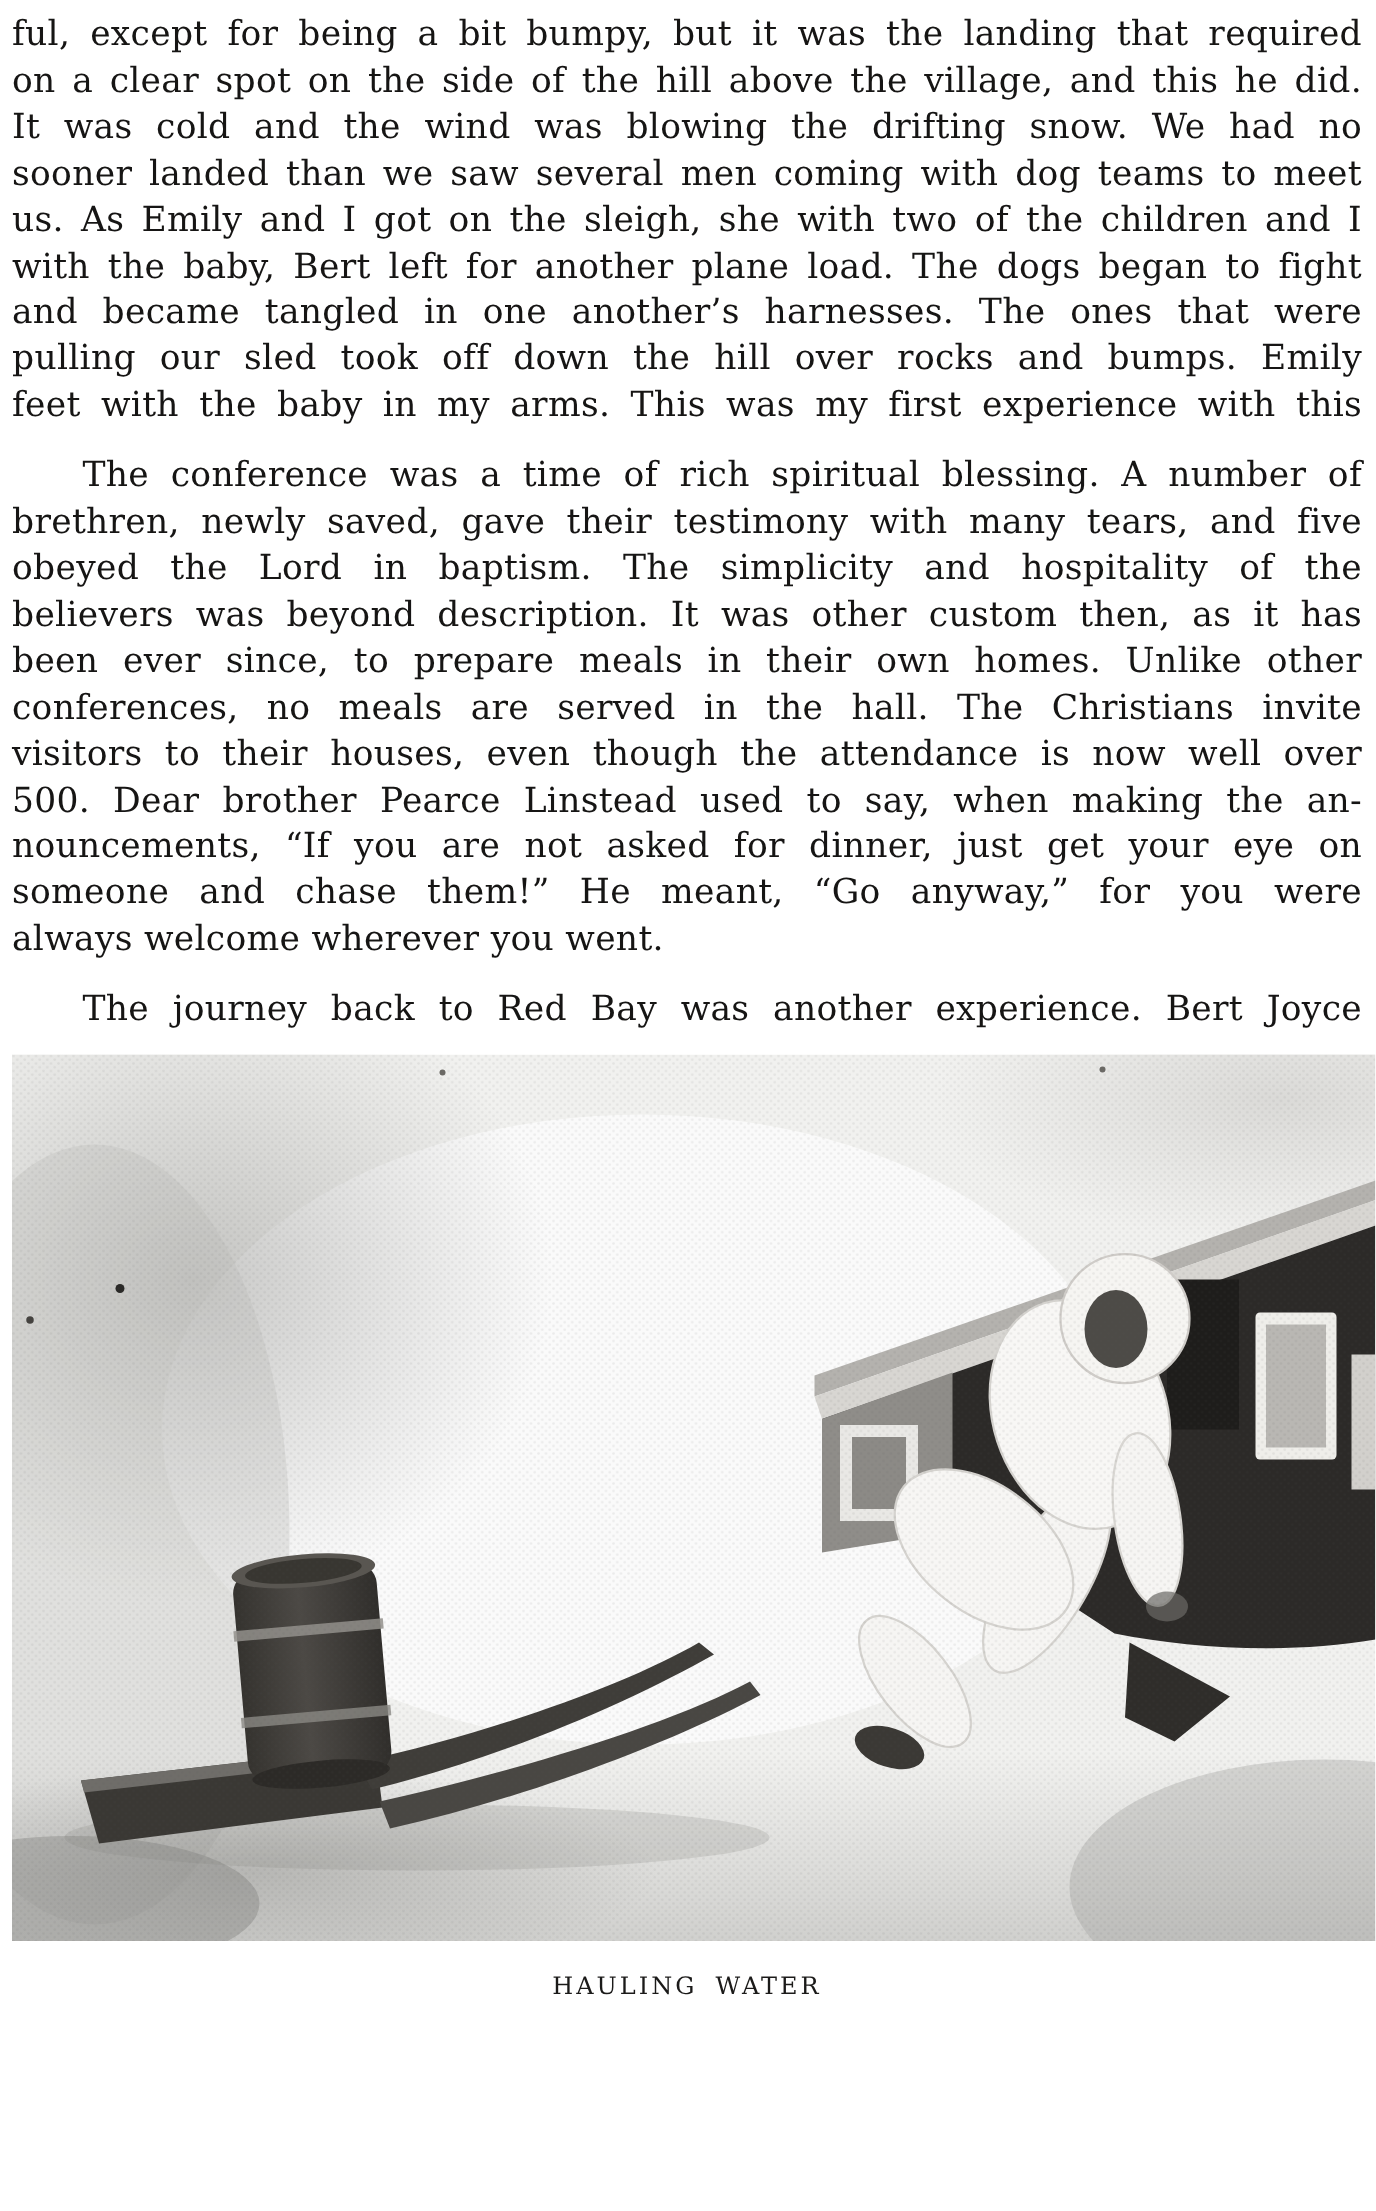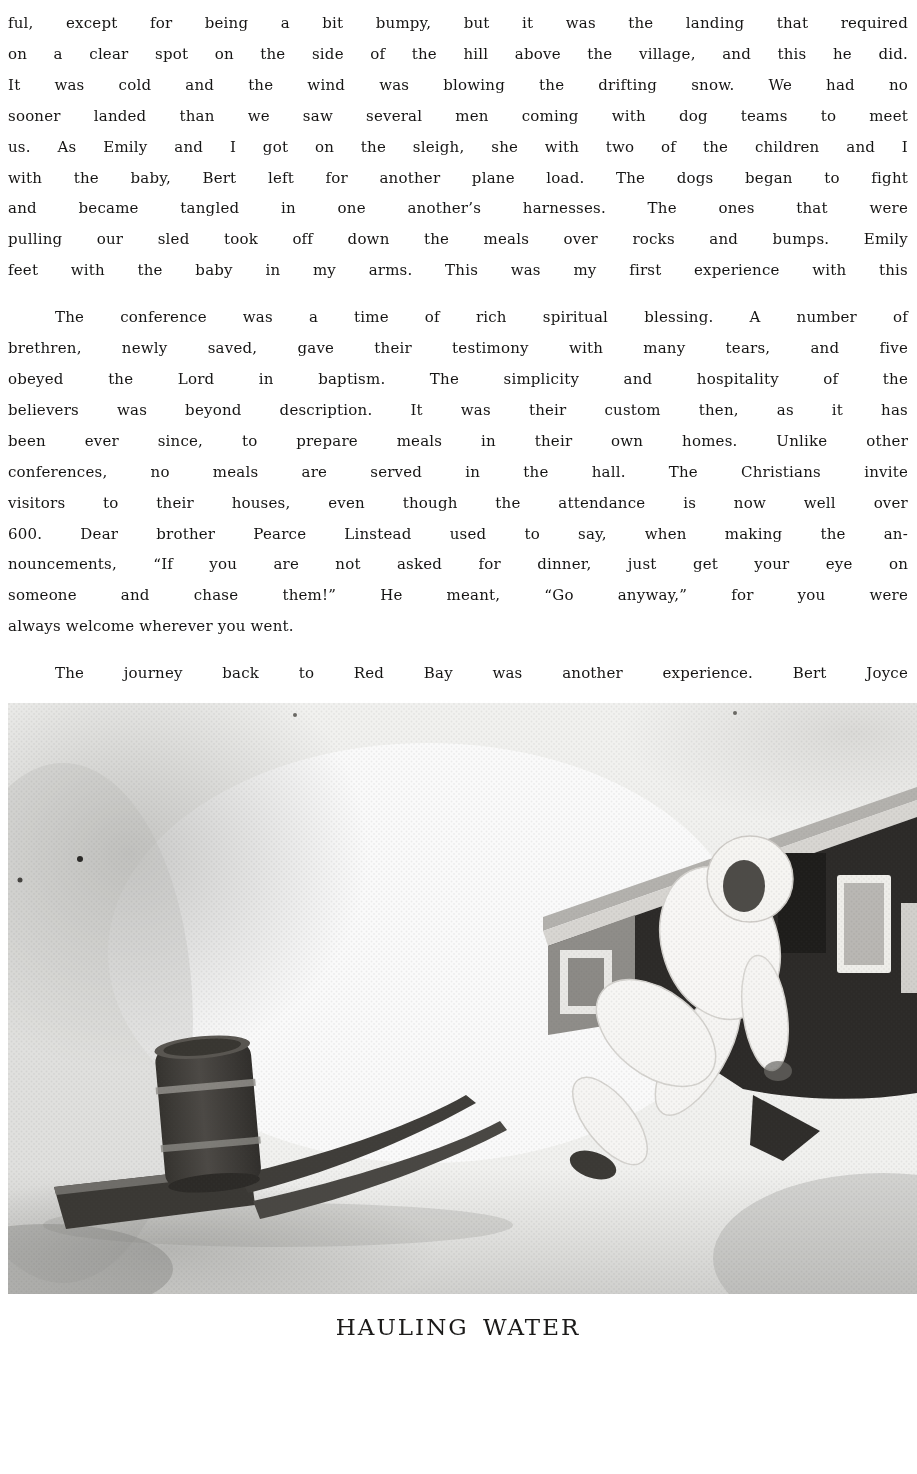--- a/index.html
+++ b/index.html
@@ -8,67 +8,67 @@
     background: #ffffff;
     font-family: "DejaVu Serif", serif;
     color: #161514;
     overflow: hidden;
   }
   .page { padding: 8px 0 0 8px; }
   .text-block { width: 900px; }
   .paragraph { margin: 0; }
   .paragraph + .paragraph { margin-top: 16px; }
   .line {
-    font-size: 15px;
+    font-size: 23px;
     line-height: 30.9px;
     letter-spacing: 0.2px;
     text-align: justify;
     text-align-last: justify;
     white-space: normal;
   }
   .line.last { text-align-last: left; }
   .line.indent { padding-left: 47px; }
   figure { margin: 14px 0 0 0; width: 909px; }
   figure svg { display: block; }
   figcaption {
     width: 900px;
     text-align: center;
     margin-top: 20px;
-    font-size: 23px;
+    font-size: 16px;
     letter-spacing: 2px;
     word-spacing: 5px;
     color: #1b1a19;
   }
 </style>
 </head>
 <body>
 
 <main class="page">
 
   <section class="text-block">
       <div class="paragraph">
         <div class="line">ful, except for being a bit bumpy, but it was the landing that required</div>
         <div class="line">on a clear spot on the side of the hill above the village, and this he did.</div>
         <div class="line">It was cold and the wind was blowing the drifting snow. We had no</div>
         <div class="line">sooner landed than we saw several men coming with dog teams to meet</div>
         <div class="line">us. As Emily and I got on the sleigh, she with two of the children and I</div>
         <div class="line">with the baby, Bert left for another plane load. The dogs began to fight</div>
         <div class="line">and became tangled in one another’s harnesses. The ones that were</div>
-        <div class="line">pulling our sled took off down the meals over rocks and bumps. Emily</div>
+        <div class="line">pulling our sled took off down the hill over rocks and bumps. Emily</div>
         <div class="line">feet with the baby in my arms. This was my first experience with this</div>
       </div>
       <div class="paragraph">
         <div class="line indent">The conference was a time of rich spiritual blessing. A number of</div>
         <div class="line">brethren, newly saved, gave their testimony with many tears, and five</div>
         <div class="line">obeyed the Lord in baptism. The simplicity and hospitality of the</div>
-        <div class="line">believers was beyond description. It was their custom then, as it has</div>
+        <div class="line">believers was beyond description. It was other custom then, as it has</div>
         <div class="line">been ever since, to prepare meals in their own homes. Unlike other</div>
         <div class="line">conferences, no meals are served in the hall. The Christians invite</div>
         <div class="line">visitors to their houses, even though the attendance is now well over</div>
-        <div class="line">600. Dear brother Pearce Linstead used to say, when making the an-</div>
+        <div class="line">500. Dear brother Pearce Linstead used to say, when making the an-</div>
         <div class="line">nouncements, “If you are not asked for dinner, just get your eye on</div>
         <div class="line">someone and chase them!” He meant, “Go anyway,” for you were</div>
         <div class="line last">always welcome wherever you went.</div>
       </div>
       <div class="paragraph">
         <div class="line indent">The journey back to Red Bay was another experience. Bert Joyce</div>
       </div>
     </section>
 
   <figure>

